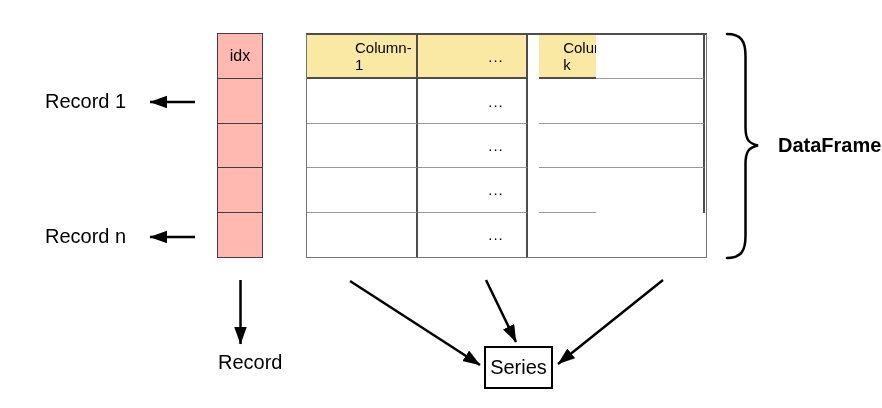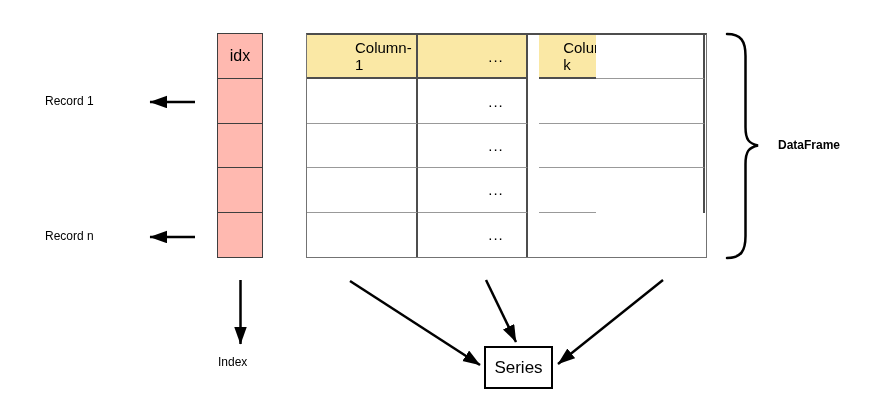--- a/index.html
+++ b/index.html
@@ -1,21 +1,21 @@
 <!DOCTYPE html>
 <html><head>
 <meta charset="utf-8">
 <style>
   html,body{margin:0;padding:0;background:#fff;}
   #canvas{
     position:relative;width:882px;height:408px;background:#ffffff;overflow:hidden;
     font-family:"Liberation Sans",sans-serif;color:#000;
   }
   .abs{position:absolute;}
-  .label{font-size:12px;line-height:17px;white-space:nowrap;}
+  .label{font-size:20px;line-height:17px;white-space:nowrap;}
 
   
   .idx-col{
     left:217px;top:33px;width:46px;height:225px;
     border:1.5px solid #3f3f3f;box-sizing:border-box;
     display:flex;flex-direction:column;
     background:var(--index-fill,#ffb9b0);
   }
   .idx-cell{flex:1;border-bottom:1px solid #3f3f3f;display:flex;align-items:center;justify-content:center;}
   .idx-cell:last-child{border-bottom:none;}
@@ -34,21 +34,21 @@
   }
   .t-cell.col-last{border-right:none;margin-left:11px;}
   .t-cell.row-last{border-bottom:none;}
   .t-head{background:var(--header-fill,#fae8a5);border-bottom:2px solid #4d4d4d;}
   .dots{font-size:15px;letter-spacing:1px;}
 
   
   .series-box{
     left:484px;top:346px;width:69px;height:43px;box-sizing:border-box;
     border:2.5px solid #000;background:#fff;
-    display:flex;align-items:center;justify-content:center;font-size:17px;
+    display:flex;align-items:center;justify-content:center;font-size:20px;
   }
 
   .overlay{left:0;top:0;pointer-events:none;}
 </style>
 </head>
 <body>
 
 <div id="canvas" style="--index-fill: #ffb9b0; --header-fill: #fae8a5;">
 
   <div class="abs label" style="left:45px;top:93px;">Record 1</div>
@@ -101,19 +101,19 @@
       <line x1="240.5" y1="280" x2="240.5" y2="344" marker-end="url(#ah)"></line>
       <line x1="350" y1="281" x2="480" y2="365" marker-end="url(#ah)"></line>
       <line x1="486" y1="280" x2="516" y2="342" marker-end="url(#ah)"></line>
       <line x1="663" y1="280" x2="558" y2="364" marker-end="url(#ah)"></line>
       <path d="M 727 34 C 741 34 745.5 41 745.5 56 L 745.5 127 C 745.5 140 749 143.5 758 145.5 C 749 147.5 745.5 151 745.5 164 L 745.5 236 C 745.5 251 741 258 727 258" stroke-linecap="round"></path>
     </g>
   </svg>
 
   <div class="abs label" style="left:778px;top:137px;font-weight:bold;">DataFrame</div>
 
-  <div class="abs label" style="left:218px;top:354px;">Index</div>
+  <div class="abs label" style="left:218px;top:354px;">Record</div>
 
   <div class="abs series-box">
     <span>Series</span>
   </div>
 
 </div>
 
 </body></html>

